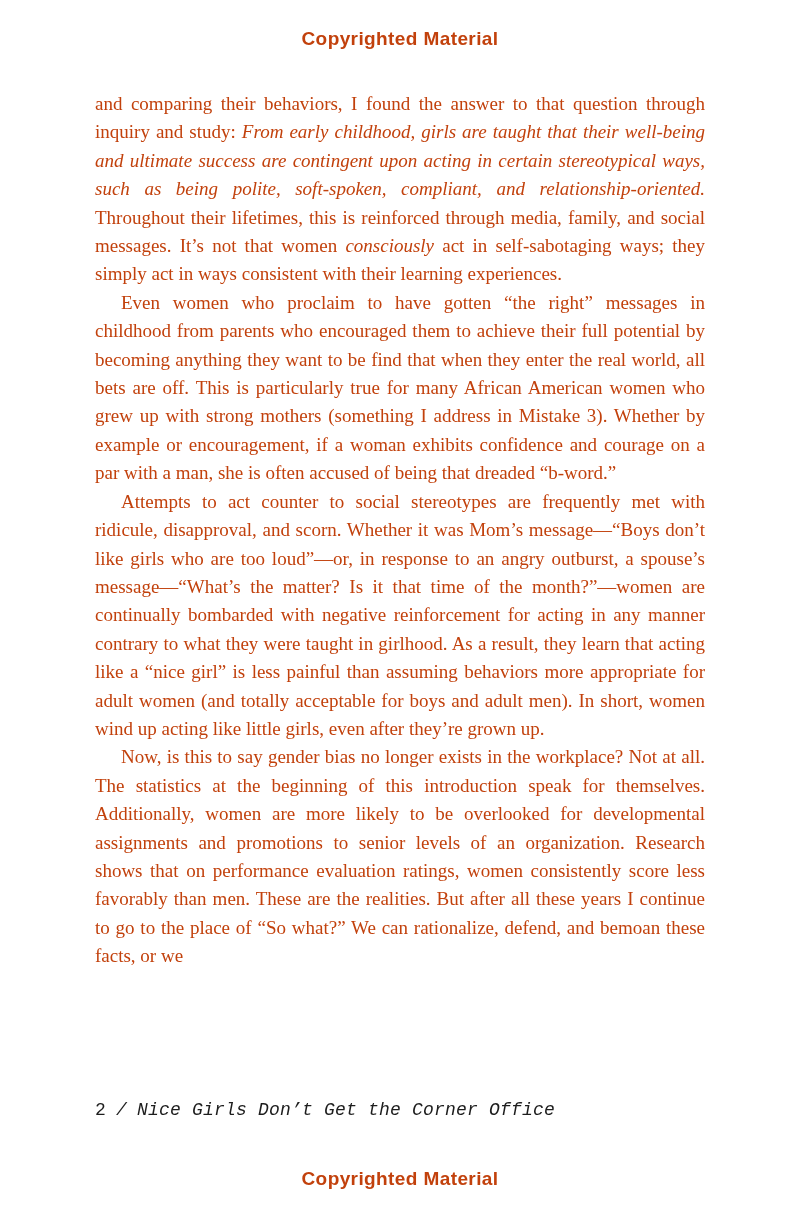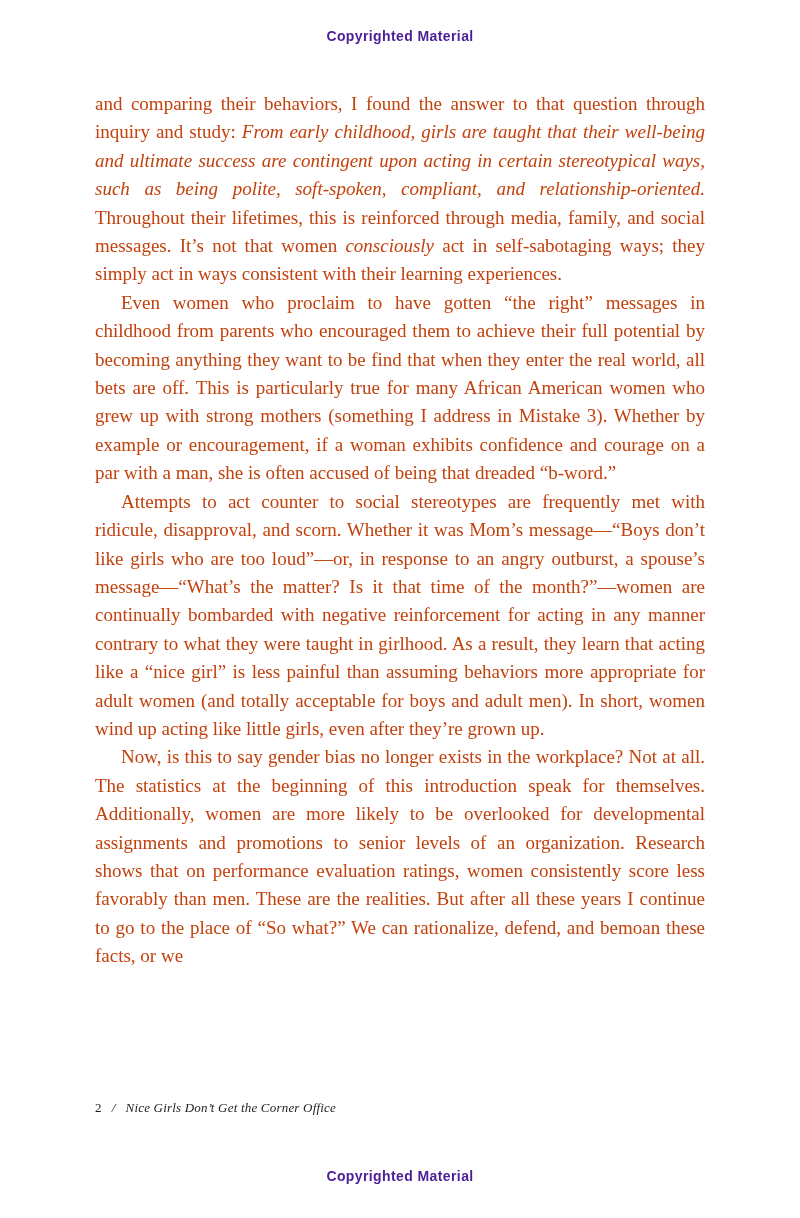--- a/index.html
+++ b/index.html
@@ -16,23 +16,23 @@
     font-family: "Liberation Serif", "DejaVu Serif", serif;
     color: #1c1c1a;
   }
   .copyright {
     position: absolute;
     left: 0;
     right: 0;
     text-align: center;
     font-family: "Liberation Sans", "DejaVu Sans", sans-serif;
     font-weight: bold;
-    font-size: 14px;
+    font-size: 19px;
     letter-spacing: 0.4px;
-    color: #4c1d95;
+    color: #c2410c;
   }
   .copyright.top { top: 28px; }
   .copyright.bottom { top: 1168px; }
 
   .text-block {
     position: absolute;
     top: 90px;
     left: 95px;
     width: 610px;
   }
@@ -46,22 +46,22 @@
   }
   .para.no-indent { text-indent: 0; }
   .para .italic, .para em {
     font-style: italic;
   }
 
   .footer {
     position: absolute;
     top: 1100px;
     left: 95px;
-    font-family: Liberation Serif, serif;
-    font-size: 13px;
+    font-family: Liberation Mono, monospace;
+    font-size: 18px;
     color: #1d1d1d;
     letter-spacing: 0.2px;
   }
   .footer .page-num {
     font-style: normal;
     margin-right: 10px;
   }
   .footer .sep {
     font-style: italic;
     margin-right: 10px;

